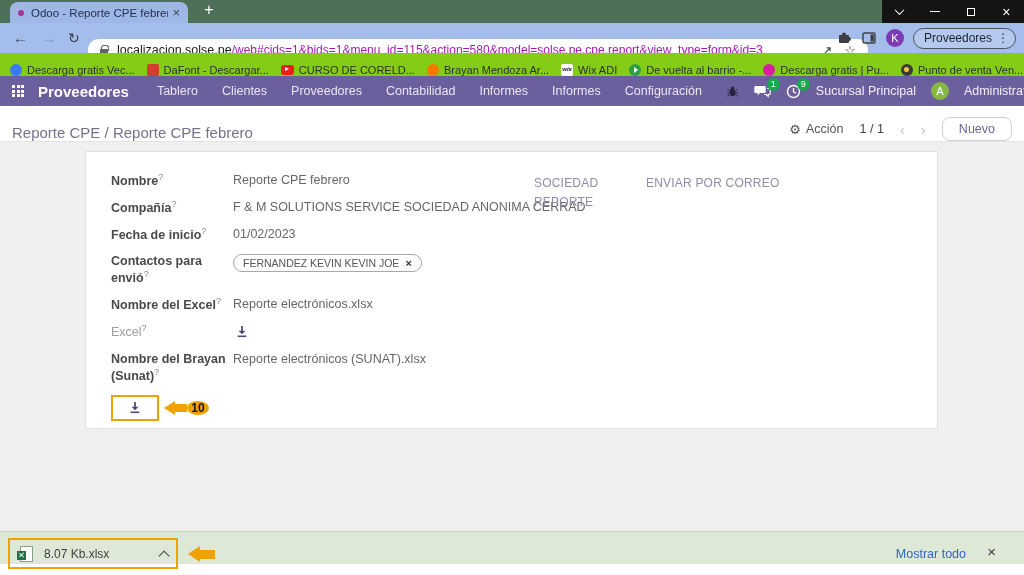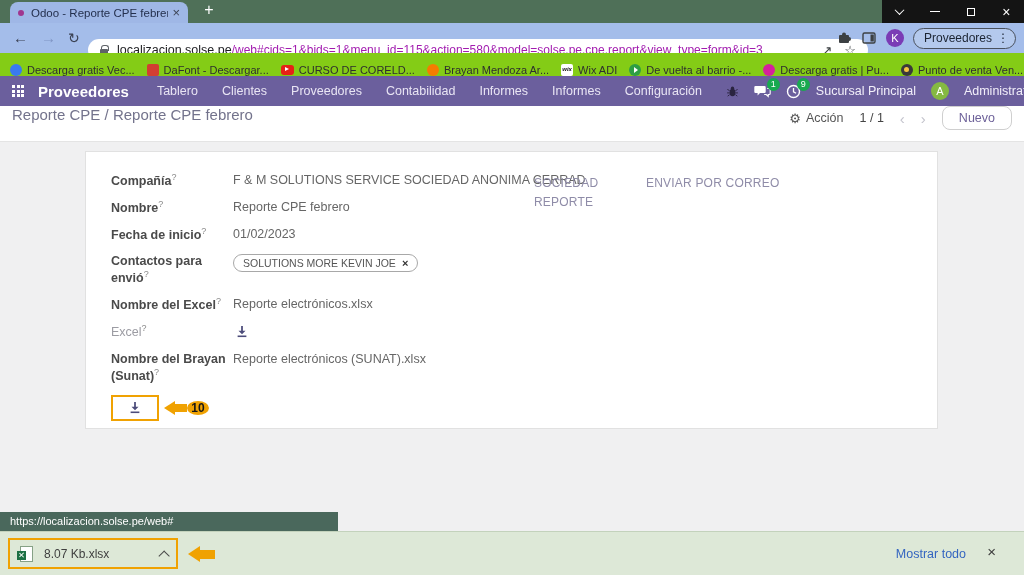--- a/index.html
+++ b/index.html
@@ -70,21 +70,21 @@
   .systray { margin-left:auto; display:flex; align-items:center; gap:15px; }
   .badge-wrap { position:relative; display:flex; }
   .badge { position:absolute; top:-6px; right:-9px; min-width:13px; height:13px; border-radius:7px; background:#18a94f;
            color:#fff; font-size:9px; line-height:13px; text-align:center; padding:0 3px; }
   .sys-text { color:#f2effa; font-size:12.5px; white-space:nowrap; }
   .avatar-a { width:18px; height:18px; border-radius:50%; background:#85b942; color:#fff; font-size:11px;
               display:flex; align-items:center; justify-content:center; }
 
   
   .controlpanel { top:106px; height:36px; background:#fff; border-bottom:1px solid #e4e4e4;
-                  display:flex; align-items:flex-start; padding:0 12px;gap:43px; }
+                  display:flex; align-items:flex-end; padding:0 12px;gap:43px; }
   .breadcrumb { font-size:15px; color:#73738c; }
   .cp-right { margin-left:auto; display:flex; align-items:center; gap:16px; }
   .action-btn { display:flex; align-items:center; gap:5px; font-size:12.5px; color:#555; }
   .gear { font-size:13px; color:#555; }
   .pager-txt { font-size:12.5px; color:#444; }
   .pg-ch { font-size:15px; color:#c3c3cc; line-height:1; }
   .btn-nuevo { font-size:12.5px; color:#6d6199; border:1px solid #cfcfcf; border-radius:8px; background:#fff; padding:4px 16px; }
 
   
   .content { top:142px; height:389px; background:#f0f0f1; }
@@ -104,21 +104,21 @@
   .ah { width:0; height:0; border-top:7px solid transparent; border-bottom:7px solid transparent; border-right:11px solid #f0a202; }
   .at { width:12px; height:8px; background:#f0a202; }
   .annot-badge { width:22px; height:14px; border-radius:50%; background:#f0a202; color:#161616; font-weight:700;
                  font-size:12px; display:flex; align-items:center; justify-content:center; flex:none; }
   .btn-generar { position:absolute; left:448px; top:22px; width:80px; font-size:12px; color:#8f8ca8; line-height:1.55; letter-spacing:.2px; }
   .btn-enviar { position:absolute; left:560px; top:24px; font-size:12px; color:#8f8ca8; letter-spacing:.2px; }
   .status-tip { position:absolute; left:0; bottom:0; min-width:338px; background:#4a685c; color:#fff;
                 font-size:11px; padding:3px 10px 4px; }
 
   
-  .shelf { top:531px; height:44px; background:#dde8d7; border-top:1px solid #c3d2bc; }
+  .shelf { top:531px; height:33px; background:#dde8d7; border-top:1px solid #c3d2bc; }
   .chipbox { position:absolute; left:8px; top:6px; width:170px; height:31px; border:2px solid #f0a202;
              display:flex; align-items:center; padding:0 10px; }
   .xlsx { position:relative; width:13px; height:16px; background:#fff; border:1px solid #86a186; flex:none; }
   .xbadge { position:absolute; left:-4px; bottom:1px; width:9px; height:9px; background:#1e7145; }
   .xbadge::before, .xbadge::after { content:""; position:absolute; left:4px; top:1.5px; width:1.4px; height:6px; background:#fff; }
   .xbadge::before { transform:rotate(45deg); } .xbadge::after { transform:rotate(-45deg); }
   .chip-label { margin-left:11px; font-size:12px; color:#3f3f3f; }
   .chip-caret { margin-left:auto; width:8px; height:8px; border-top:1.6px solid #4a4a4a; border-right:1.6px solid #4a4a4a;
                 transform:rotate(-45deg) translate(0,3px); }
   .shelf-arrow { position:absolute; left:188px; top:14px; display:flex; align-items:center; }
@@ -290,40 +290,40 @@
     <span class="pg-ch">‹</span>
     <span class="pg-ch">›</span>
     <button class="btn-nuevo">Nuevo</button>
   </span>
 </div>
 
 <div class="band content">
   <div class="sheet">
 
     <div class="frow">
+      <span class="flabel"><span>Nombre</span><sup class="help">?</sup></span>
+      <span class="fvalue">Reporte CPE febrero</span>
+    </div>
+
+    <div class="frow">
       <span class="flabel"><span>Compañía</span><sup class="help">?</sup></span>
       <span class="fvalue">F &amp; M SOLUTIONS SERVICE SOCIEDAD ANONIMA CERRAD</span>
-    </div>
-
-    <div class="frow">
-      <span class="flabel"><span>Nombre</span><sup class="help">?</sup></span>
-      <span class="fvalue">Reporte CPE febrero</span>
     </div>
 
     <div class="frow">
       <span class="flabel"><span>Fecha de inicio</span><sup class="help">?</sup></span>
       <span class="fvalue">01/02/2023</span>
     </div>
 
 
     <div class="frow">
       <span class="flabel"><span>Contactos para envió</span><sup class="help">?</sup></span>
       <span class="fvalue">
         <span class="tagpill">
-          <span>SOLUTIONS MORE KEVIN JOE</span>
+          <span>FERNANDEZ KEVIN KEVIN JOE</span>
           <span class="tag-x">×</span>
         </span>
       </span>
     </div>
 
     <div class="frow">
       <span class="flabel"><span>Nombre del Excel</span><sup class="help">?</sup></span>
       <span class="fvalue">Reporte electrónicos.xlsx</span>
     </div>
 
@@ -363,21 +363,20 @@
             <span class="annot-badge">10</span>
           </span>
         </span>
       </span>
     </div>
 
     <span class="btn-generar">SOCIEDAD REPORTE</span>
     <span class="btn-enviar">ENVIAR POR CORREO</span>
   </div>
 
-  <div class="status-tip">https://localizacion.solse.pe/web#</div>
 </div>
 
 <div class="band shelf">
   <div class="chipbox">
     <span class="xlsx">
         <span class="xbadge"></span>
       </span>
     <span class="chip-label">8.07 Kb.xlsx</span>
     <i class="chip-caret"></i>
   </div>

